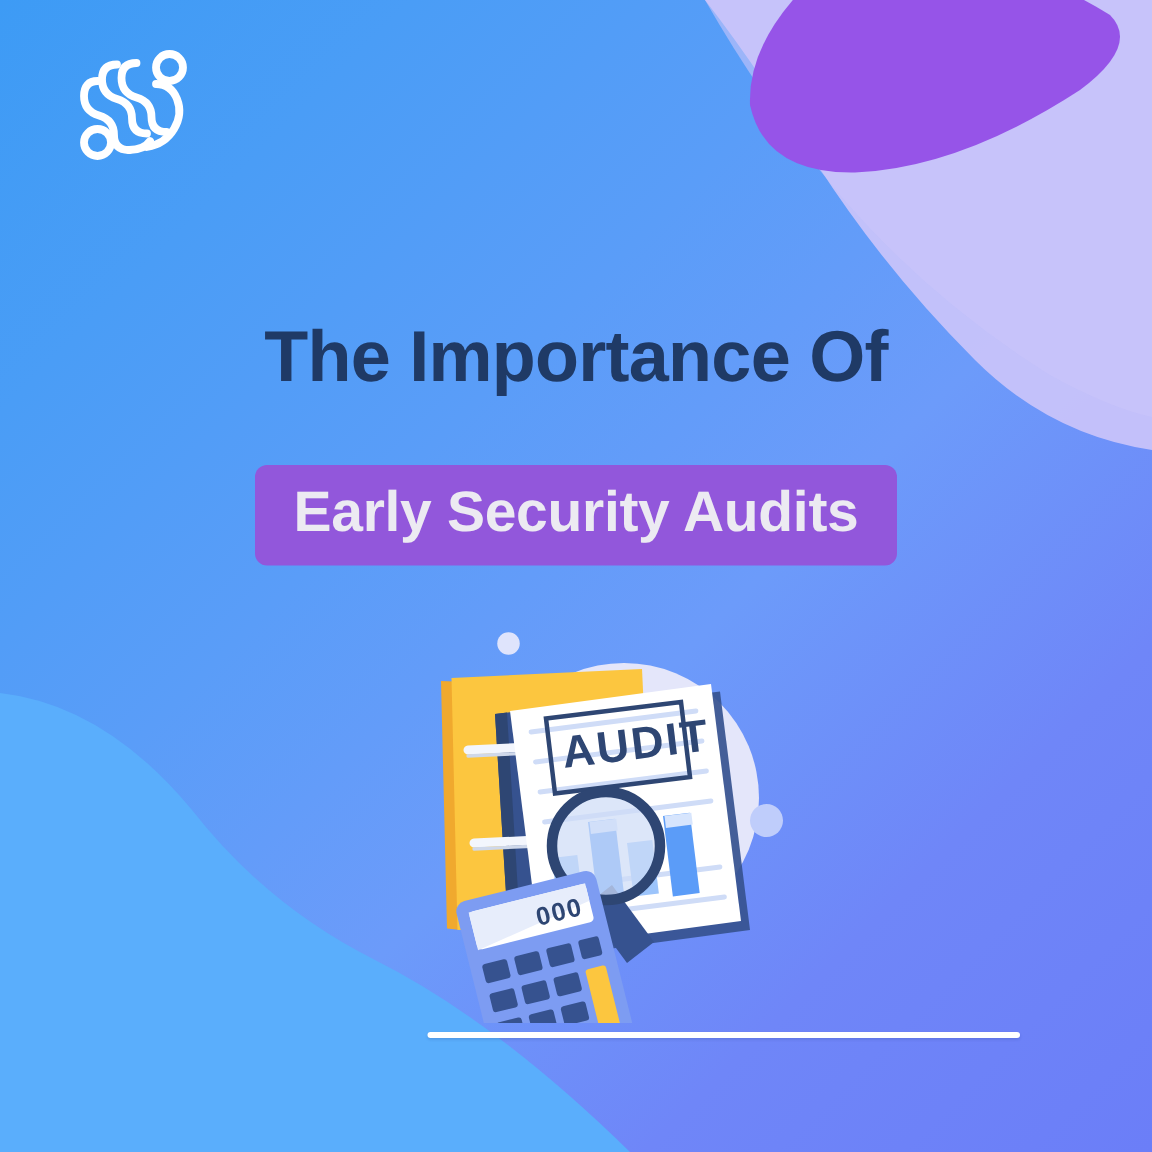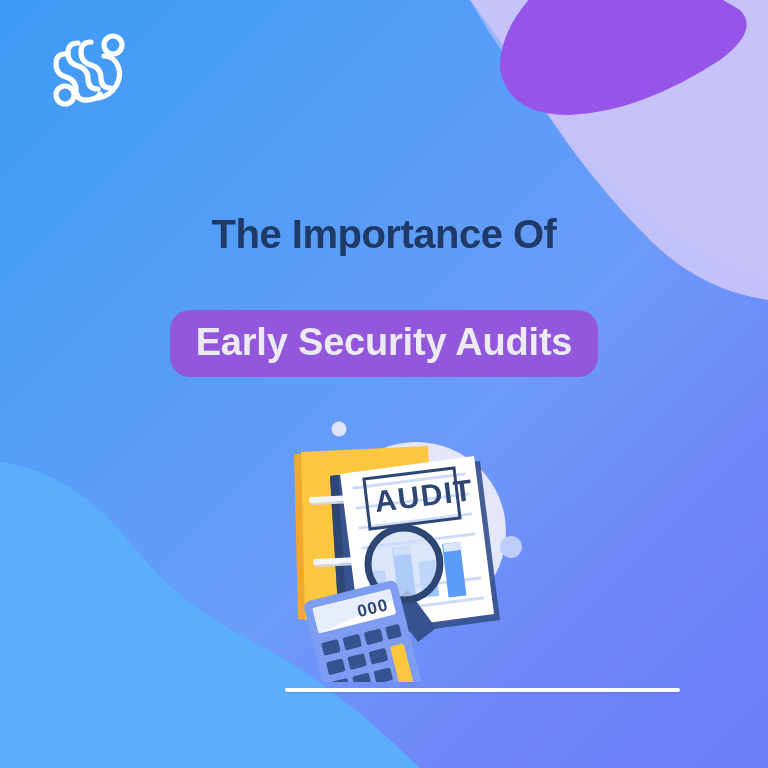--- a/index.html
+++ b/index.html
@@ -28,37 +28,37 @@
     position:absolute; left:48px; top:28px;
     width:84px; height:84px;
   }
   .logo svg { display:block; width:100%; height:100%; }
 
   
   .headline {
     position:absolute;
     left:0; right:0; top:212px;
     text-align:center;
-    font-size:40px;
+    font-size:48px;
     font-weight:bold;
     letter-spacing:-0.5px;
     color:#1f3a66;
     line-height:1.12;
     white-space:nowrap;
   }
 
   
   .badge-wrap {
     position:absolute;
     left:0; right:0; top:310px;
     display:flex; justify-content:center;
   }
   .badge {
     background:#9257db;
-    border-radius:20px;
+    border-radius:8px;
     padding:11px 26px 13px;
     font-size:38px;
     font-weight:bold;
     color:#eceaf2;
     letter-spacing:-0.2px;
     white-space:nowrap;
   }
 
   
   .illustration {

